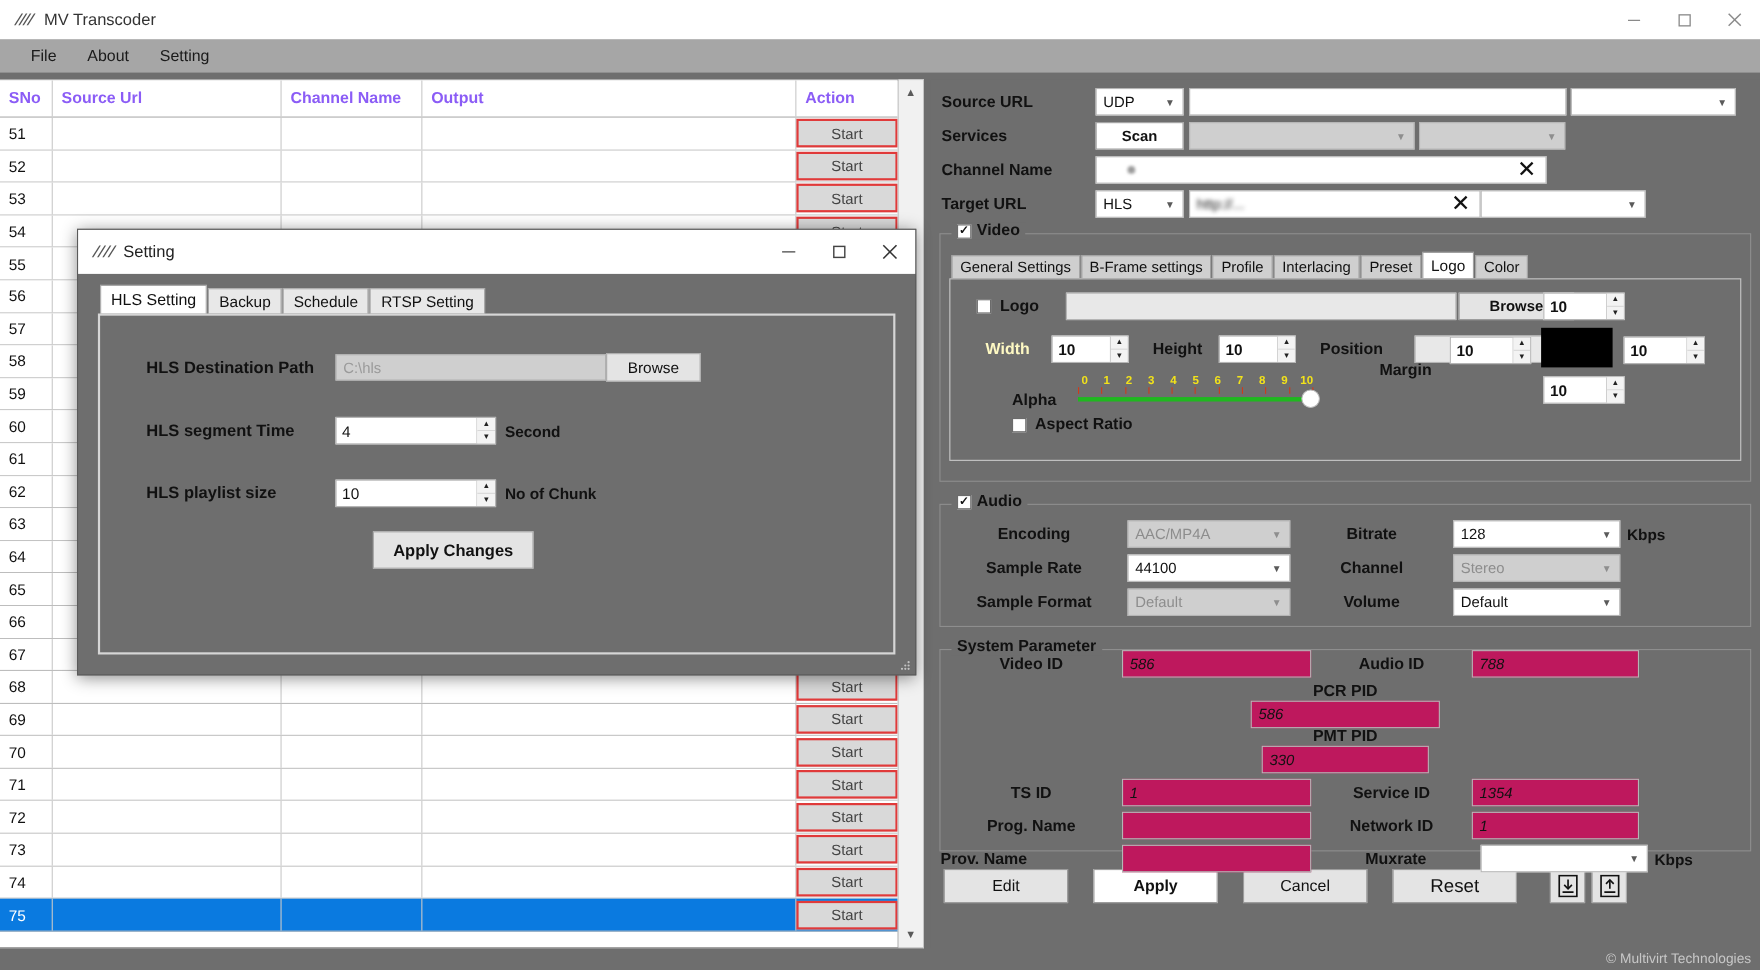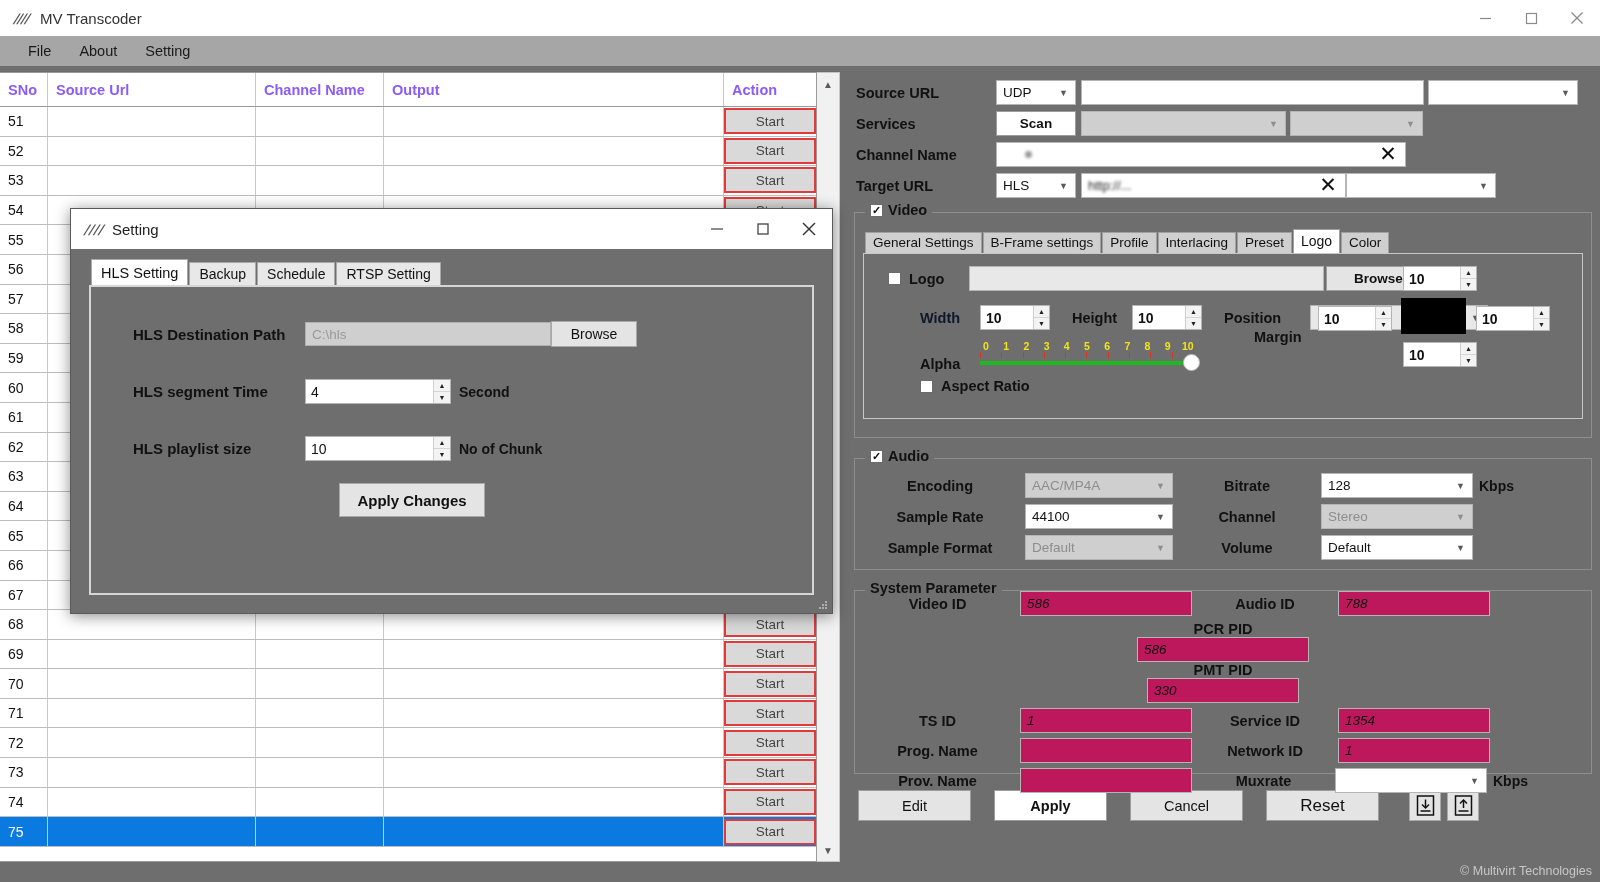--- a/index.html
+++ b/index.html
@@ -648,21 +648,21 @@
       <div class="tabpanel" style="height:166px;position:relative;">
 
         <div class="row" style="margin-bottom:14px;">
           <span class="cbx empty" style="margin-left:14px;">✓</span>
           <span style="font-size:14.5px;font-weight:bold;color:#111;margin-left:8px;width:60px;">Logo</span>
           <div class="inp" style="width:355px;background:#e8e8e8;"></div>
           <div class="btn gray" style="width:105px;margin-left:2px;">Browse</div>
         </div>
 
         <div class="row" style="margin-bottom:10px;">
-          <span style="font-size:14.5px;font-weight:bold;color:#0f172a;margin-left:46px;width:60px;">Width</span>
+          <span style="font-size:14.5px;font-weight:bold;color:#fef9c3;margin-left:22px;width:60px;">Width</span>
           <div class="spin" style="width:70px;">
             <div class="val">10</div>
             <div class="arrows">
               <div>▲</div>
               <div>▼</div>
             </div>
           </div>
           <span style="font-size:14.5px;font-weight:bold;color:#111;margin-left:22px;width:60px;">Height</span>
           <div class="spin" style="width:70px;">
             <div class="val">10</div>
@@ -831,23 +831,23 @@
       </div>
 
       <div class="row" style="margin-bottom:5px;">
         <span class="sp-lbl" style="width:165px;text-align:center;">Prog. Name</span>
         <div class="inp gray" style="width:172px;"></div>
         <span class="sp-lbl" style="width:146px;text-align:center;">Network ID</span>
         <div class="inp gray" style="width:152px;">1</div>
       </div>
 
       <div class="row" style="margin-bottom:0;">
-        <span class="sp-lbl" style="width:165px;text-align:center;">Prov. Name</span>
+        <span class="sp-lbl" style="width:165px;text-align:left;">Prov. Name</span>
         <div class="inp gray" style="width:172px;"></div>
-        <span class="sp-lbl" style="width:143px;text-align:center;">Muxrate</span>
+        <span class="sp-lbl" style="width:154px;text-align:center;">Muxrate</span>
         <div class="sel" style="width:152px;">
           <span></span>
           <span class="caret">▼</span>
         </div>
         <span style="font-size:14px;font-weight:bold;color:#111;margin-left:6px;">Kbps</span>
       </div>
     </div>
 
     <div class="row" style="margin-top:16px;padding-left:12px;">
       <div class="btn gray" style="width:113px;height:31px;font-weight:normal;font-size:14.5px;">Edit</div>

